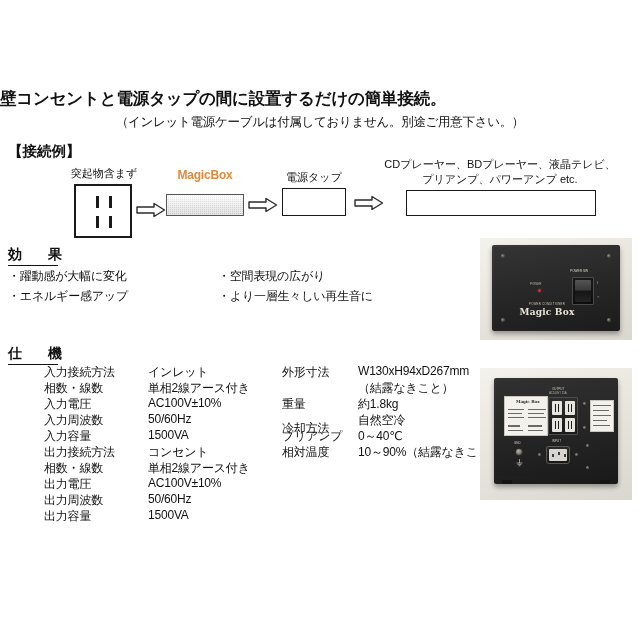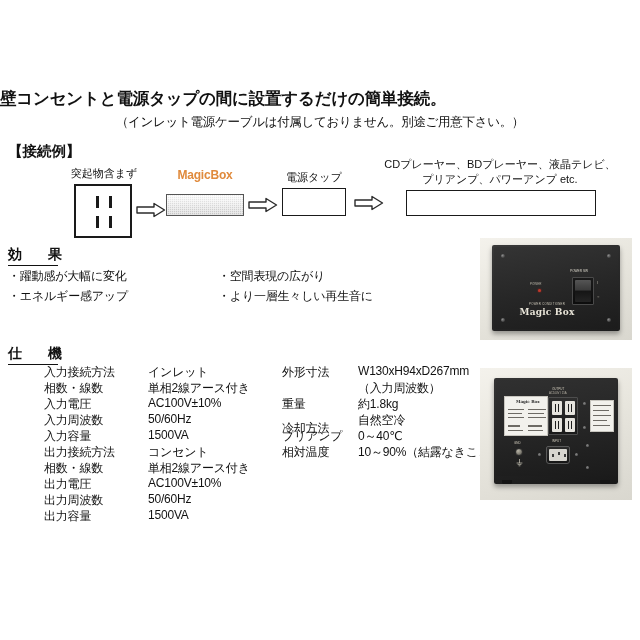--- a/index.html
+++ b/index.html
@@ -398,21 +398,21 @@
     <div class="spec-val" style="left:148px; top:492px;">50/60Hz</div>
 
     <div class="spec-key" style="left:44px; top:508px;">出力容量</div>
     <div class="spec-val" style="left:148px; top:508px;">1500VA</div>
   </div>
 
   <div>
     <div class="spec-key" style="left:282px; top:364px;">外形寸法</div>
     <div class="spec-val" style="left:358px; top:364px;">W130xH94xD267mm</div>
 
-    <div class="spec-val" style="left:358px; top:380px;">（入力周波数）</div>
+    <div class="spec-val" style="left:358px; top:380px;">（結露なきこと）</div>
 
     <div class="spec-key" style="left:282px; top:396px;">重量</div>
     <div class="spec-val" style="left:358px; top:396px;">約1.8kg</div>
 
     <div class="spec-key" style="left:282px; top:420px;">冷却方法</div>
     <div class="spec-val" style="left:358px; top:412px;">自然空冷</div>
 
     <div class="spec-key" style="left:282px; top:428px;">プリアンプ</div>
     <div class="spec-val" style="left:358px; top:428px;">0～40℃</div>
 

